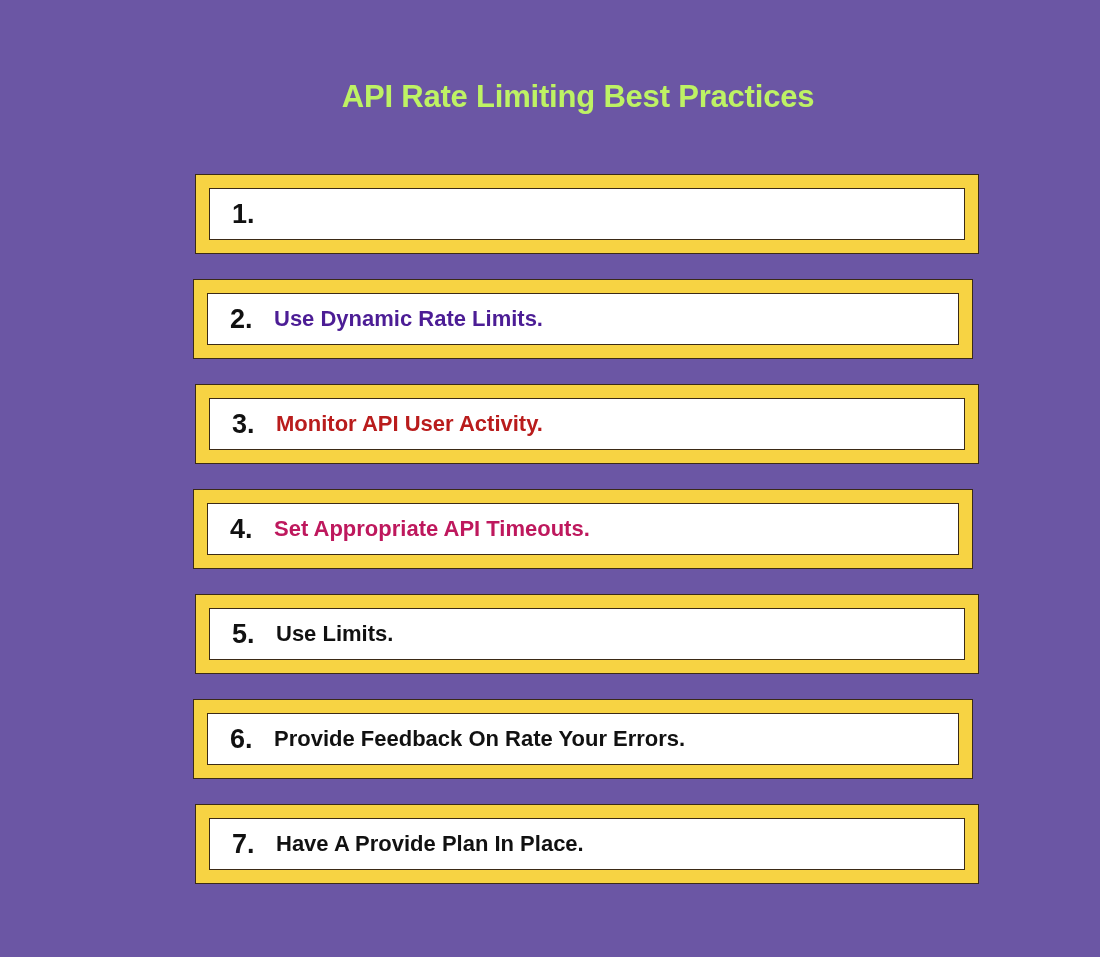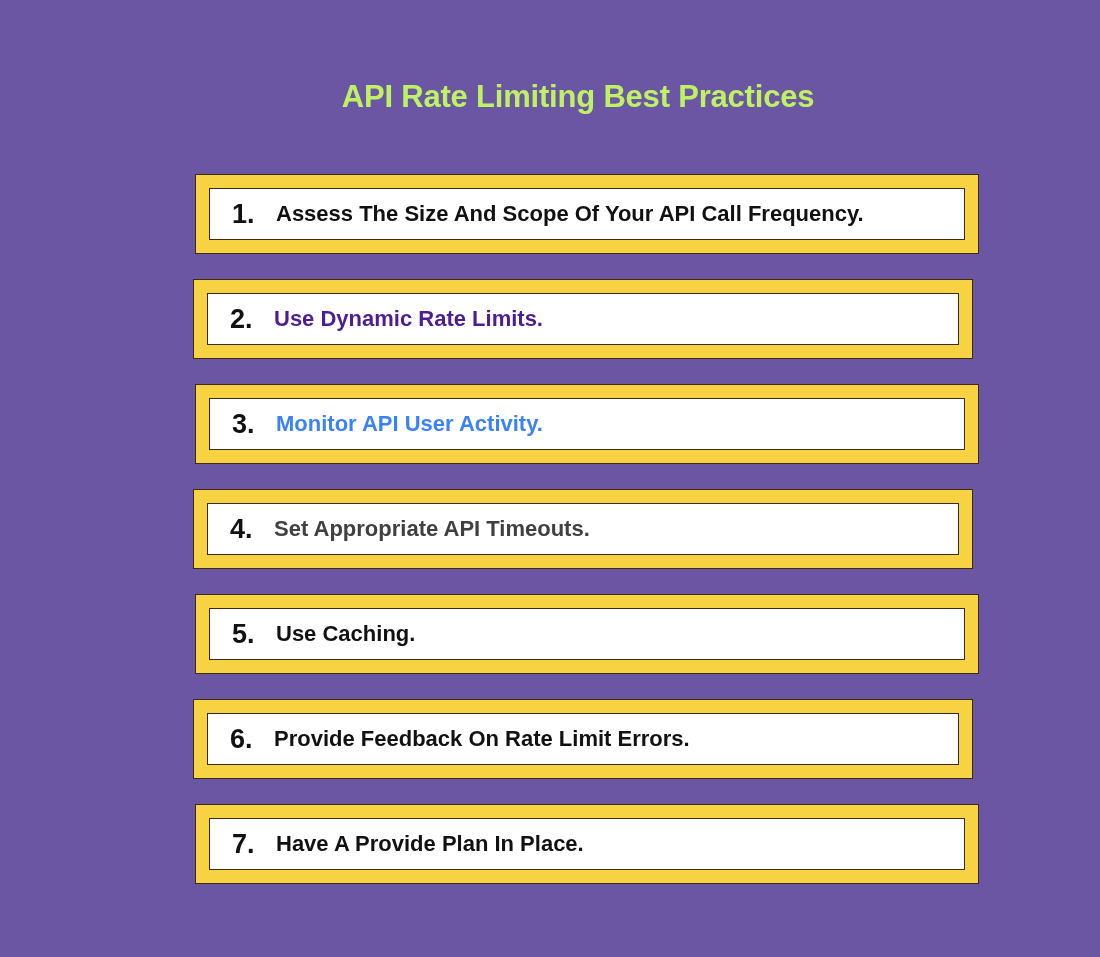--- a/index.html
+++ b/index.html
@@ -104,56 +104,55 @@
 
 <div class="poster" style="background: rgb(107, 86, 164);">
 
   <div class="poster-title" style="color: #bef264; padding-left: 28px;">API Rate Limiting Best Practices</div>
 
   <div class="list-wrap">
 
     <div class="item-card wide" style="background: rgb(247, 211, 67); border-color: rgb(59, 42, 22);">
       <div class="item-inner" style="background: rgb(255, 255, 255); border-color: rgb(59, 42, 22);">
         <span class="item-number" style="color: rgb(17, 17, 17);">1.</span>
-        <span class="item-text" style="color: rgb(17, 17, 17);">Assess The Size And Scope Of Your API Call Frequency.</span>
       </div>
     </div>
 
     <div class="item-card narrow" style="background: rgb(247, 211, 67); border-color: rgb(59, 42, 22);">
       <div class="item-inner" style="background: rgb(255, 255, 255); border-color: rgb(59, 42, 22);">
         <span class="item-number" style="color: rgb(17, 17, 17);">2.</span>
         <span class="item-text" style="color: #4c1d95;">Use Dynamic Rate Limits.</span>
       </div>
     </div>
 
     <div class="item-card wide" style="background: rgb(247, 211, 67); border-color: rgb(59, 42, 22);">
       <div class="item-inner" style="background: rgb(255, 255, 255); border-color: rgb(59, 42, 22);">
         <span class="item-number" style="color: rgb(17, 17, 17);">3.</span>
-        <span class="item-text" style="color: #3b82f6;">Monitor API User Activity.</span>
+        <span class="item-text" style="color: #b91c1c;">Monitor API User Activity.</span>
       </div>
     </div>
 
     <div class="item-card narrow" style="background: rgb(247, 211, 67); border-color: rgb(59, 42, 22);">
       <div class="item-inner" style="background: rgb(255, 255, 255); border-color: rgb(59, 42, 22);">
         <span class="item-number" style="color: rgb(17, 17, 17);">4.</span>
-        <span class="item-text" style="color: #404040;">Set Appropriate API Timeouts.</span>
+        <span class="item-text" style="color: #be185d;">Set Appropriate API Timeouts.</span>
       </div>
     </div>
 
     <div class="item-card wide" style="background: rgb(247, 211, 67); border-color: rgb(59, 42, 22);">
       <div class="item-inner" style="background: rgb(255, 255, 255); border-color: rgb(59, 42, 22);">
         <span class="item-number" style="color: rgb(17, 17, 17);">5.</span>
-        <span class="item-text" style="color: rgb(17, 17, 17);">Use Caching.</span>
+        <span class="item-text" style="color: rgb(17, 17, 17);">Use Limits.</span>
       </div>
     </div>
 
     <div class="item-card narrow" style="background: rgb(247, 211, 67); border-color: rgb(59, 42, 22);">
       <div class="item-inner" style="background: rgb(255, 255, 255); border-color: rgb(59, 42, 22);">
         <span class="item-number" style="color: rgb(17, 17, 17);">6.</span>
-        <span class="item-text" style="color: rgb(17, 17, 17);">Provide Feedback On Rate Limit Errors.</span>
+        <span class="item-text" style="color: rgb(17, 17, 17);">Provide Feedback On Rate Your Errors.</span>
       </div>
     </div>
 
     <div class="item-card wide" style="background: rgb(247, 211, 67); border-color: rgb(59, 42, 22);">
       <div class="item-inner" style="background: rgb(255, 255, 255); border-color: rgb(59, 42, 22);">
         <span class="item-number" style="color: rgb(17, 17, 17);">7.</span>
         <span class="item-text" style="color: rgb(17, 17, 17);">Have A Provide Plan In Place.</span>
       </div>
     </div>
 

